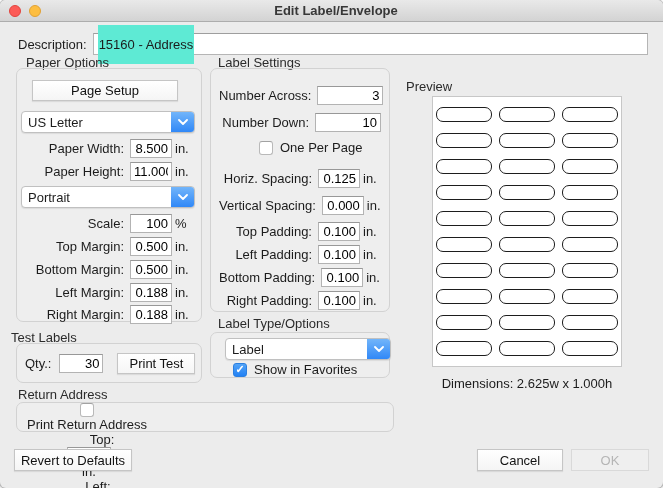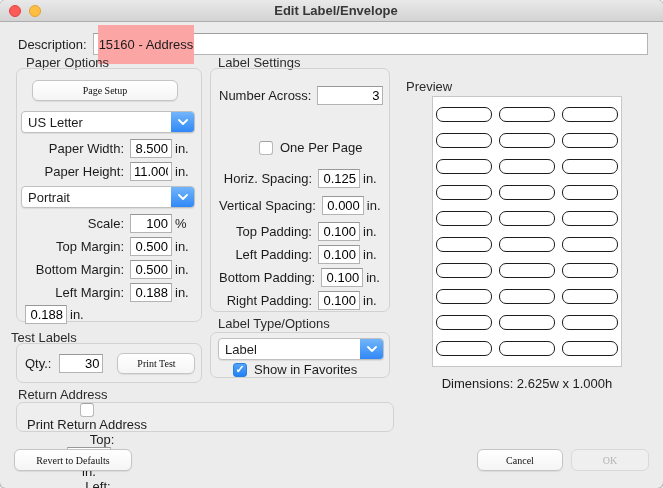--- a/index.html
+++ b/index.html
@@ -17,35 +17,35 @@
   .traffic{position:absolute;left:9px;top:5px;display:flex;gap:8px;}
   .tl{width:12px;height:12px;border-radius:50%;display:inline-block;}
   .tl.red{background:#FC5B57;border:1px solid #E1443E;}
   .tl.yellow{background:#FDBE41;border:1px solid #E0A135;}
   
   .desc-row{position:absolute;top:33px;left:18px;right:15px;display:flex;align-items:center;}
   .desc-row .lbl{margin-right:6px;white-space:nowrap;}
   .textfield{height:22px;background:#fff;border:1px solid #B5B5B5;border-top-color:#9E9E9E;
     display:flex;align-items:center;padding:0 4px;}
   .desc-field{flex:1;}
-  .sel{background:#fca5a5;padding:12px 1px;}
+  .sel{background:#5eead4;padding:12px 1px;}
   
   .gtitle{position:absolute;white-space:nowrap;color:#2b2b2b;}
   .groupbox{position:absolute;border:1px solid #D2D2D2;border-radius:7px;background:rgba(255,255,255,0.12);}
   
   .field-row{position:absolute;left:8px;right:8px;height:20px;display:flex;align-items:center;}
   .fr-label{flex:1;text-align:right;padding-right:6px;white-space:nowrap;}
   .tf{width:42px;height:19px;background:#fff;border:1px solid #B3B3B3;border-top-color:#989898;
     font-family:"Liberation Sans",sans-serif;font-size:13px;text-align:right;padding:0 3px;color:#000;}
   .fr-unit{width:21px;padding-left:3px;white-space:nowrap;}
   .field-row.no-unit .tf{width:66px;}
   
   .push-btn{position:absolute;background:linear-gradient(#FFFFFF,#F5F5F5);border:1px solid #C5C5C5;
-    border-radius:6px;display:flex;align-items:center;justify-content:center;color:#111;
-    box-shadow:0 1px 1px rgba(0,0,0,0.08);font-size:10px;cursor:default;font-family:Liberation Serif, serif;}
+    border-radius:0;display:flex;align-items:center;justify-content:center;color:#111;
+    box-shadow:0 1px 1px rgba(0,0,0,0.08);font-size:13px;cursor:default;}
   .push-btn.disabled{background:#EFEFEF;border-color:#D9D9D9;color:#B5B5B5;box-shadow:none;}
   
   .popup{position:absolute;height:22px;background:#fff;border:1px solid #C0C0C0;border-radius:4px;
     display:flex;align-items:stretch;box-shadow:0 1px 1px rgba(0,0,0,0.08);}
   .popup .val{flex:1;display:flex;align-items:center;padding:0 6px;white-space:nowrap;overflow:hidden;}
   .popup .chev{width:23px;background:linear-gradient(#72B5FA,#3088F7);border-radius:0 3px 3px 0;
     display:flex;align-items:center;justify-content:center;}
   
   .cbrow{position:absolute;display:flex;align-items:center;}
   .cb{width:14px;height:14px;background:#fff;border:1px solid #B9B9B9;border-top-color:#A2A2A2;
@@ -133,39 +133,44 @@
         <span class="fr-label">Bottom Margin:</span>
         <input class="tf" value="0.500" style="">
         <span class="fr-unit">in.</span>
       </div>
       <div class="field-row" style="top: 213px;">
         <span class="fr-label">Left Margin:</span>
         <input class="tf" value="0.188" style="">
         <span class="fr-unit">in.</span>
       </div>
       <div class="field-row" style="top: 235px;">
+        <span class="fr-label">Right Margin:</span>
         <input class="tf" value="0.188" style="">
         <span class="fr-unit">in.</span>
       </div>
     </div>
 
   <div class="groupbox" style="left:210px;top:68px;width:180px;height:244px;">
     <div></div>
     <div class="cbrow" style="left:48px;top:71px;">
       <span class="cb">
           <span class="mark"></span>
         </span>
       <span class="cblabel">One Per Page</span>
     </div>
     <div></div>
     <div></div>
   <div class="field-row no-unit" style="top: 16px;">
         <span class="fr-label">Number Across:</span>
         <input class="tf" value="3" style="">
       </div>
+      <div class="field-row no-unit" style="top: 43px;">
+        <span class="fr-label">Number Down:</span>
+        <input class="tf" value="10" style="">
+      </div>
       <div class="field-row" style="top: 99px;">
         <span class="fr-label">Horiz. Spacing:</span>
         <input class="tf" value="0.125" style="">
         <span class="fr-unit">in.</span>
       </div>
       <div class="field-row" style="top: 126px;">
         <span class="fr-label">Vertical Spacing:</span>
         <input class="tf" value="0.000" style="">
         <span class="fr-unit">in.</span>
       </div>
@@ -185,21 +190,21 @@
         <span class="fr-unit">in.</span>
       </div>
       <div class="field-row" style="top: 221px;">
         <span class="fr-label">Right Padding:</span>
         <input class="tf" value="0.100" style="">
         <span class="fr-unit">in.</span>
       </div>
     </div>
 
   <div class="groupbox" style="left:210px;top:332px;width:180px;height:46px;">
-    <div class="popup" style="left:7px;top:5px;width:166px;">
+    <div class="popup" style="left:14px;top:5px;width:166px;">
       <span class="val">Label</span>
       <span class="chev">
         <svg width="10" height="6" viewBox="0 0 10 6">
             <polyline points="1,1 5,5 9,1" fill="none" stroke="#fff" stroke-width="1.8" stroke-linecap="round" stroke-linejoin="round"></polyline>
           </svg>
       </span>
     </div>
     <div class="cbrow" style="left:22px;top:29px;">
       <span class="cb checked">
           <span class="mark">✓</span>

